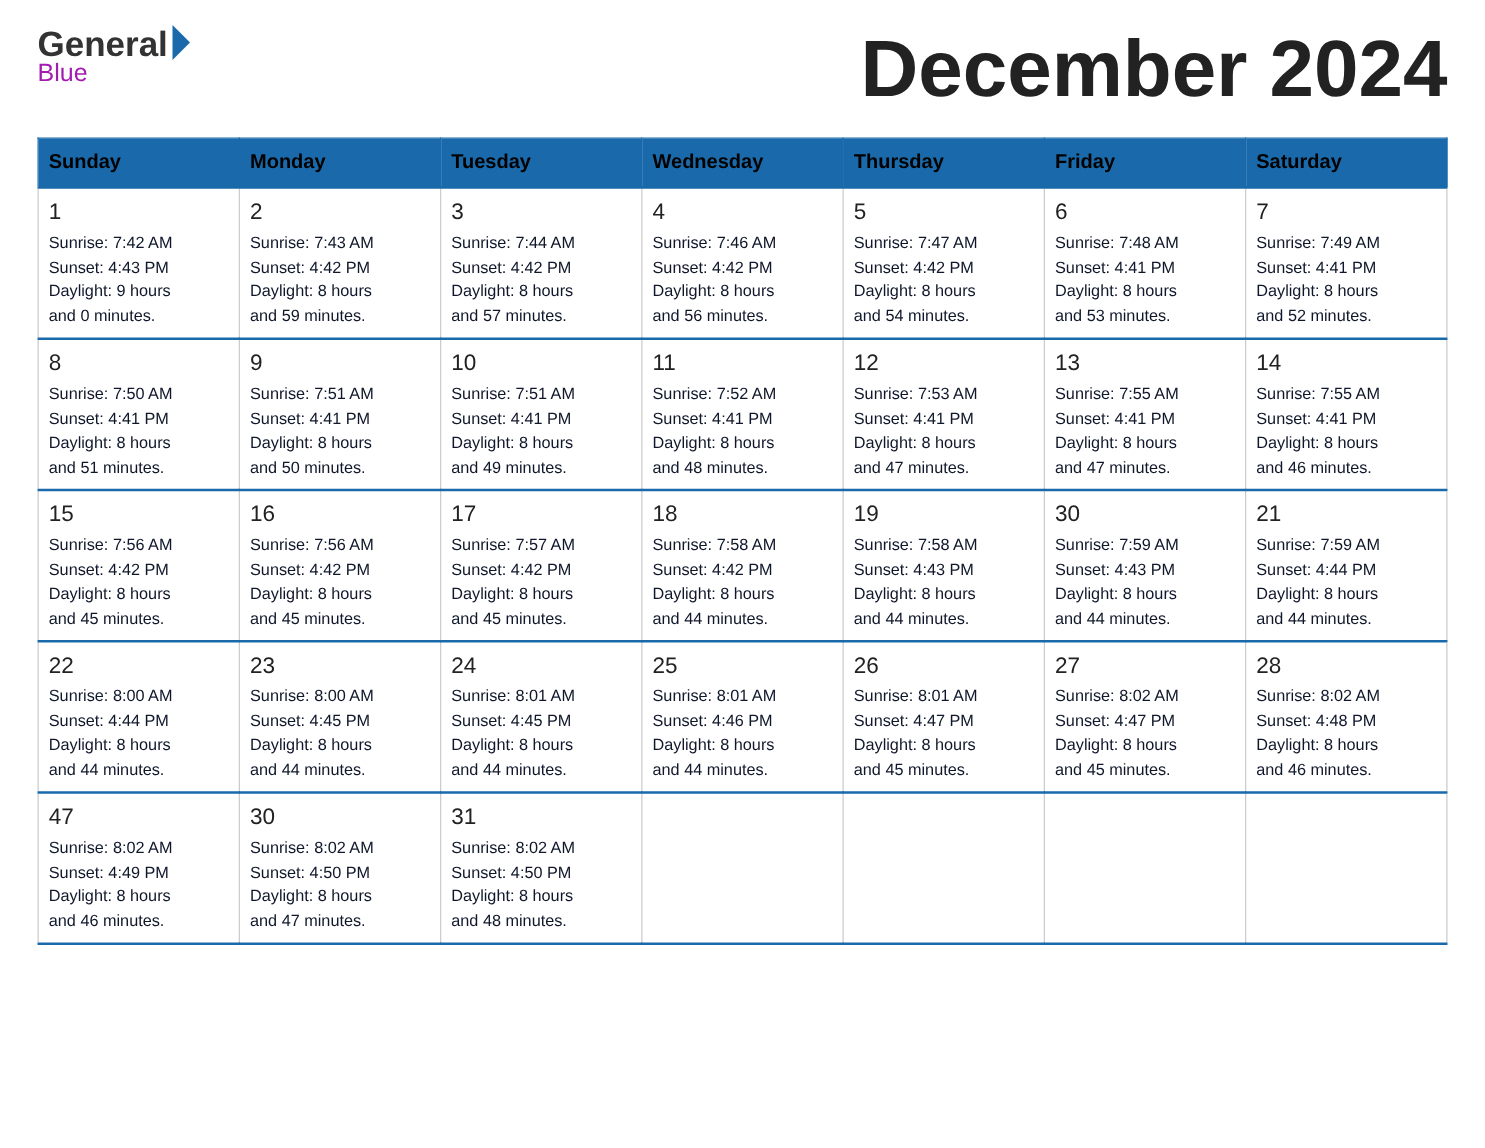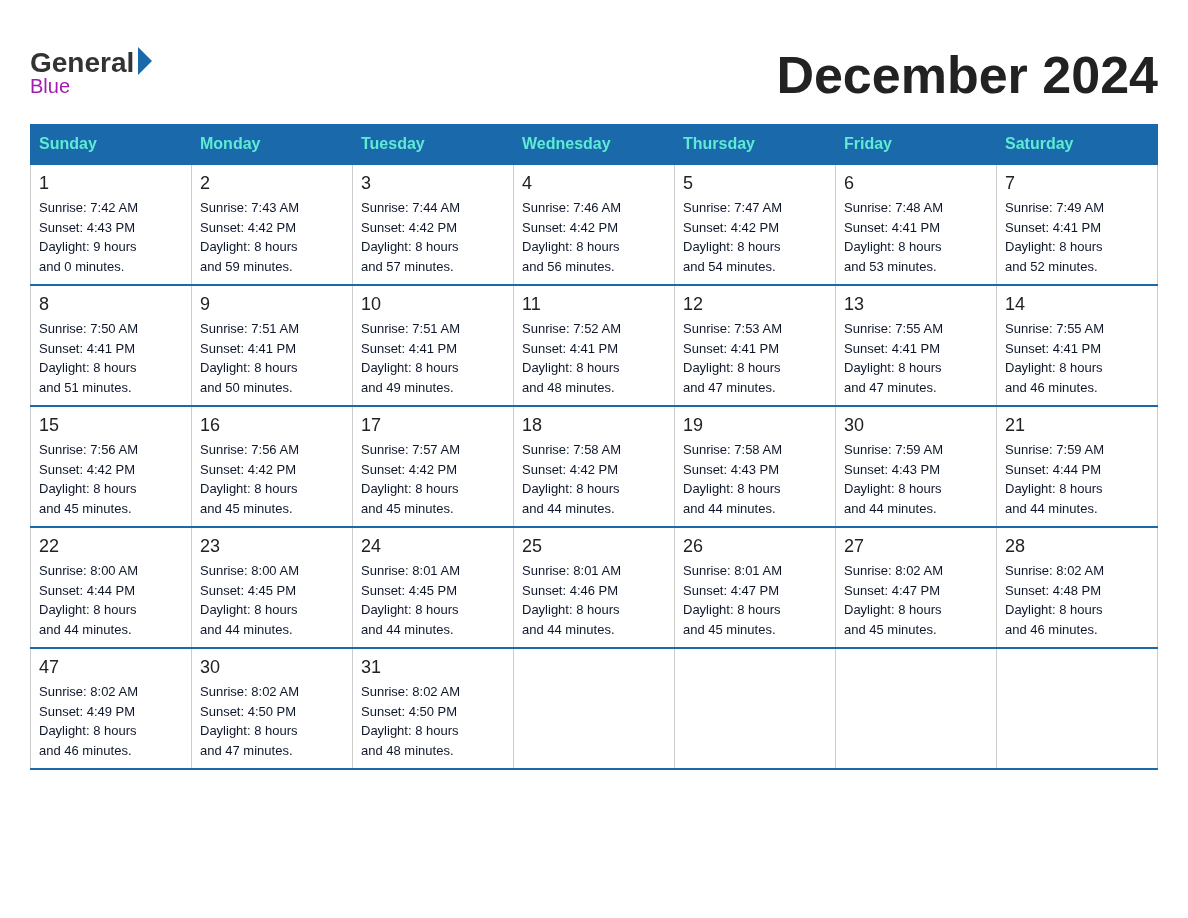--- a/index.html
+++ b/index.html
@@ -8,21 +8,20 @@
       background: #fff;
       padding: 20px 30px;
       width: 1188px;
       min-height: 918px;
     }
     .header {
       display: flex;
       justify-content: space-between;
       align-items: flex-start;
       margin-bottom: 20px;
-      margin-top: 27px;
     }
     .logo {
       display: flex;
       flex-direction: column;
       align-items: flex-start;
     }
     .logo-top {
       display: flex;
       align-items: center;
     }
@@ -43,38 +42,38 @@
     .logo-blue {
       font-size: 20px;
       font-weight: normal;
       color: #a21caf;
       margin-top: -4px;
     }
     .title-block {
       text-align: right;
     }
     .main-title {
-      font-size: 52px;
+      font-size: 64px;
       font-weight: bold;
       color: #222;
       line-height: 1.1;
     }
     .subtitle {
       font-size: 22px;
       color: #555;
       margin-top: 4px;
     }
     .calendar {
       width: 100%;
       border-collapse: collapse;
       border: 1px solid #999;
     }
     .calendar th {
       background-color: #1a6aab;
-      color: #5eead4;
+      color: #000000;
       font-size: 16px;
       font-weight: bold;
       padding: 10px 8px;
       text-align: left;
       border: 1px solid #1a6aab;
     }
     .calendar td {
       vertical-align: top;
       padding: 8px;
       border: 1px solid #ccc;

